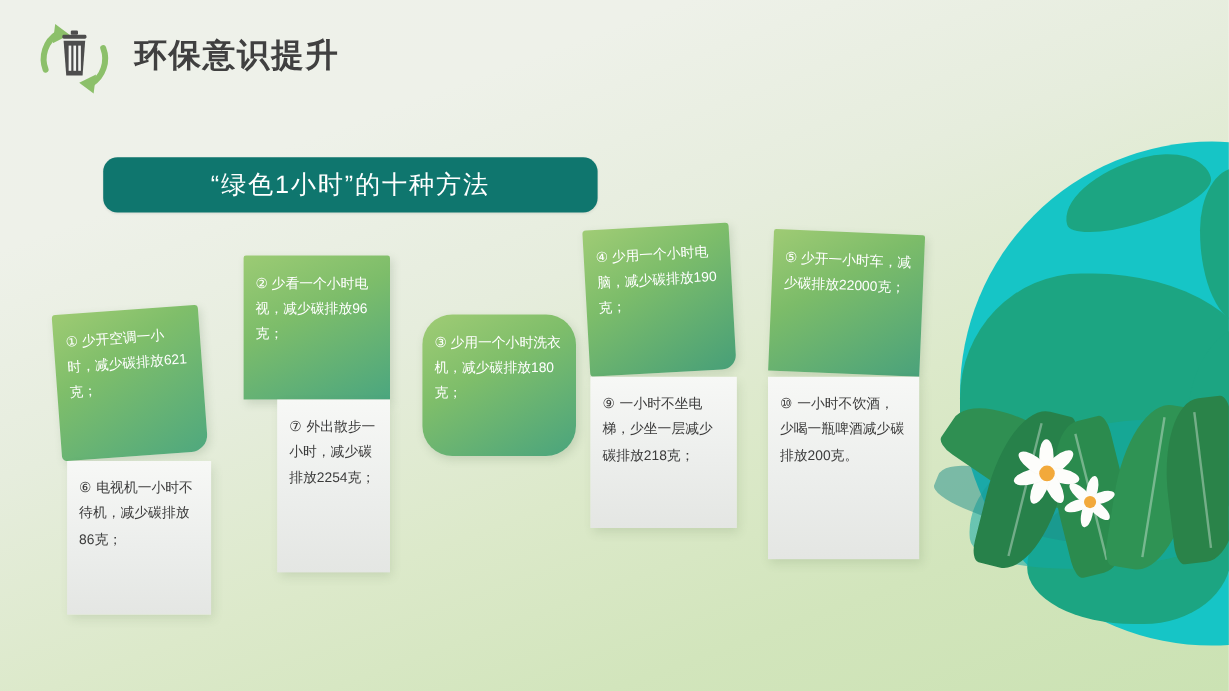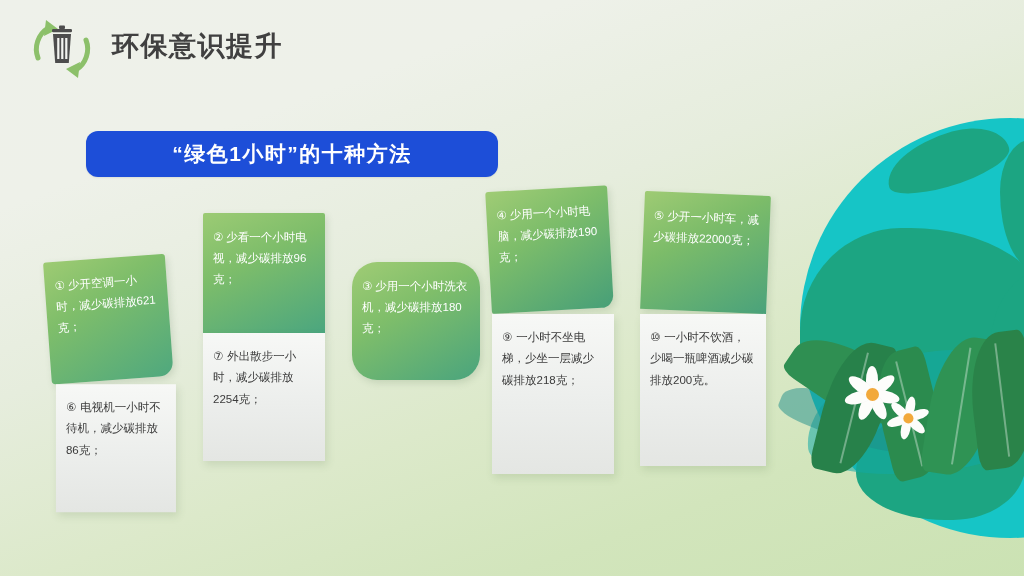--- a/index.html
+++ b/index.html
@@ -98,24 +98,24 @@
   .page-title {
     position:absolute; left:112px; top:28px;
     font-size:27px; font-weight:bold; color:#404040;
     letter-spacing:1.5px;
   }
 
   
   .banner {
     position:absolute; left:86px; top:131px;
     width:412px; height:46px;
-    background:#1d4ed8;
+    background:#0f766e;
     border-radius:12px;
     display:flex; align-items:center; justify-content:center;
-    color:#fff; font-size:21px; font-weight:bold; letter-spacing:1.5px;
+    color:#fff; font-size:21px; font-weight:normal; letter-spacing:1.5px;
     box-shadow:0 1px 2px rgba(0,0,0,.07);
   }
 
   
   .card { position:absolute; width:122px; }
 
   .card-top {
     position:relative;
     padding:14px 10px 16px 10px;
     color:#ffffff;
@@ -137,32 +137,32 @@
   
   #card1 { left:52px; top:258px; transform:rotate(-4.2deg); }
   #card1 .card-top { background:linear-gradient(150deg,#9ecb73 0%,#7fbe6a 35%,#4fa87e 100%);
                      height:122px; border-radius:3px 3px 14px 4px; }
   #card1 .card-bot { width:120px; margin-left:4px; height:128px;
                      transform:rotate(4.2deg); transform-origin:top left; }
 
   #card2 { left:203px; top:213px; }
   #card2 .card-top { background:linear-gradient(155deg,#9ccb74 0%,#7dbd6a 40%,#4ba67f 100%);
                      height:120px; }
-  #card2 .card-bot { height:128px; }
+  #card2 .card-bot { height:144px;margin-left:28px; }
 
   #card3 { left:352px; top:262px; width:128px; }
   #card3 .card-top { background:linear-gradient(150deg,#a0cc75 0%,#7fbe6a 40%,#4aa47d 100%);
                      height:118px;border-radius:25px; }
   #card3 .card-bot { width:118px; margin-left:4px; height:138px; }
 
   #card4 { left:492px; top:192px; }
   #card4 .card-top { background:linear-gradient(150deg,#a0cc75 0%,#7dbd6a 38%,#479f78 100%);
                      height:122px; transform:rotate(-3.2deg); transform-origin:bottom left;
                      border-radius:3px 3px 12px 3px; }
-  #card4 .card-bot { height:160px; }
+  #card4 .card-bot { height:126px; }
 
   #card5 { left:640px; top:196px; width:126px; }
   #card5 .card-top { background:linear-gradient(150deg,#9fcb74 0%,#7cbc69 38%,#4aa27b 100%);
                      height:118px; transform:rotate(2.4deg); transform-origin:bottom right; }
   #card5 .card-bot { height:152px; }
 </style>
 </head>
 <body>
 
 <div id="scenery">

